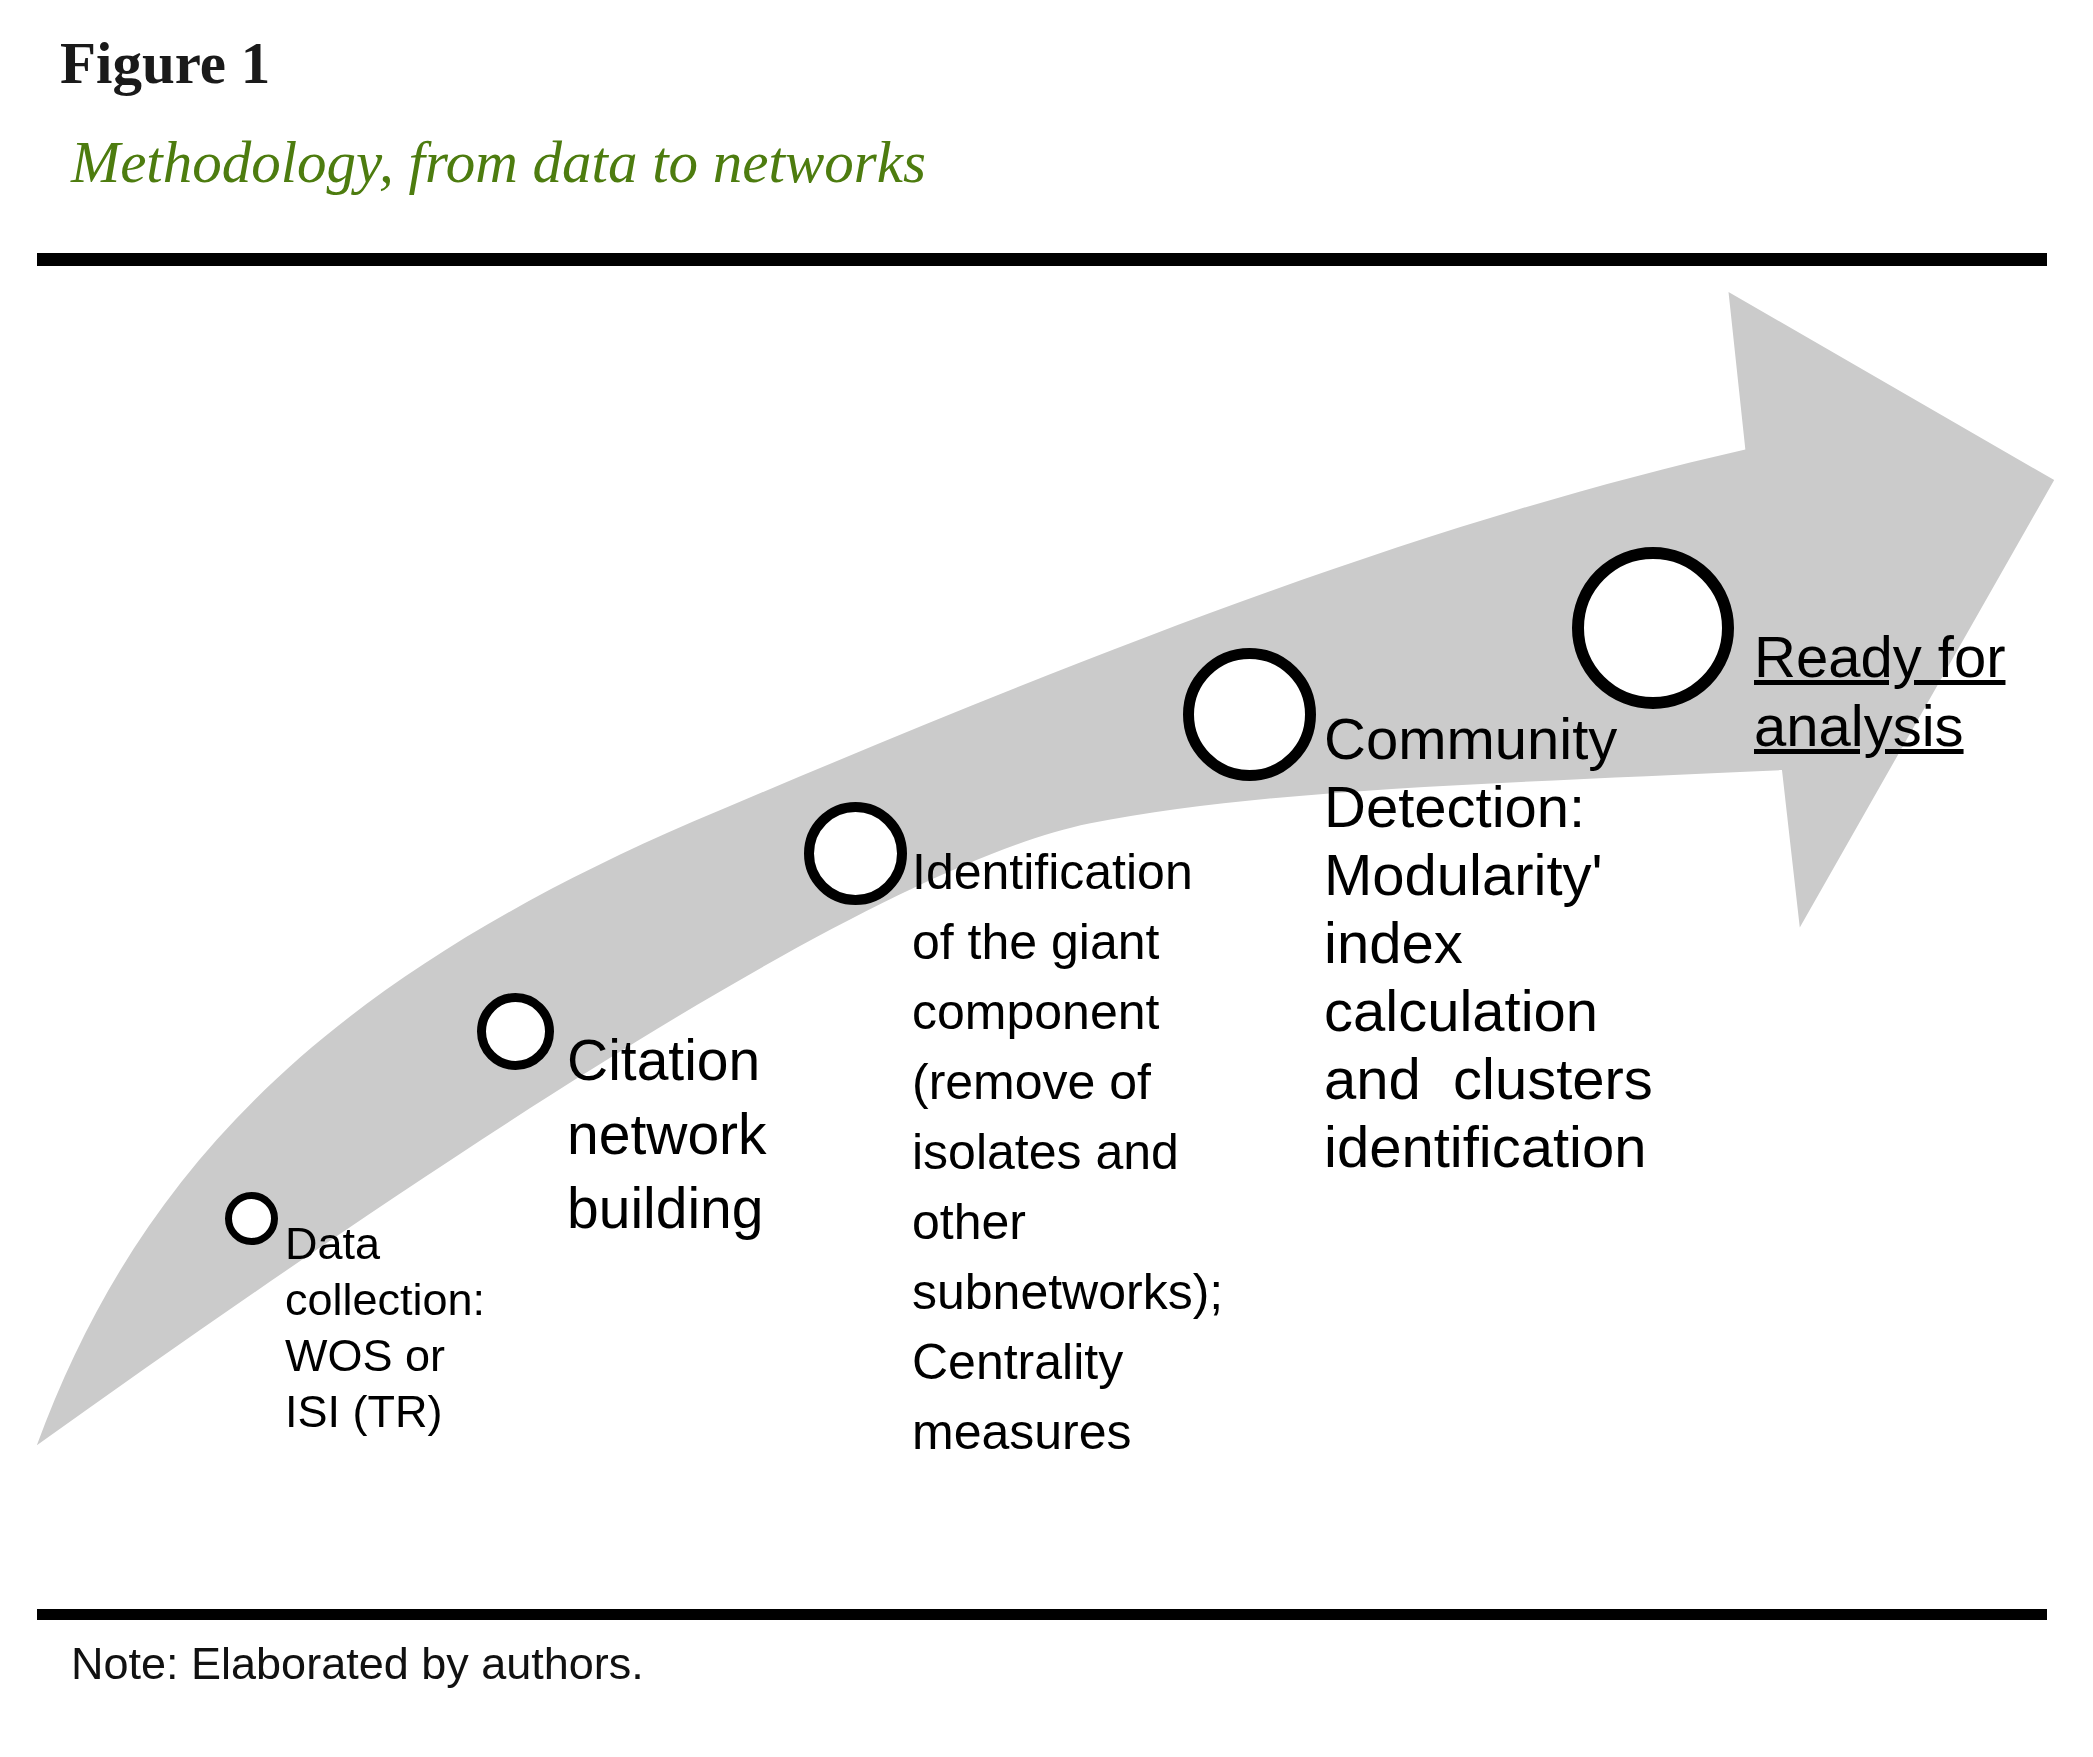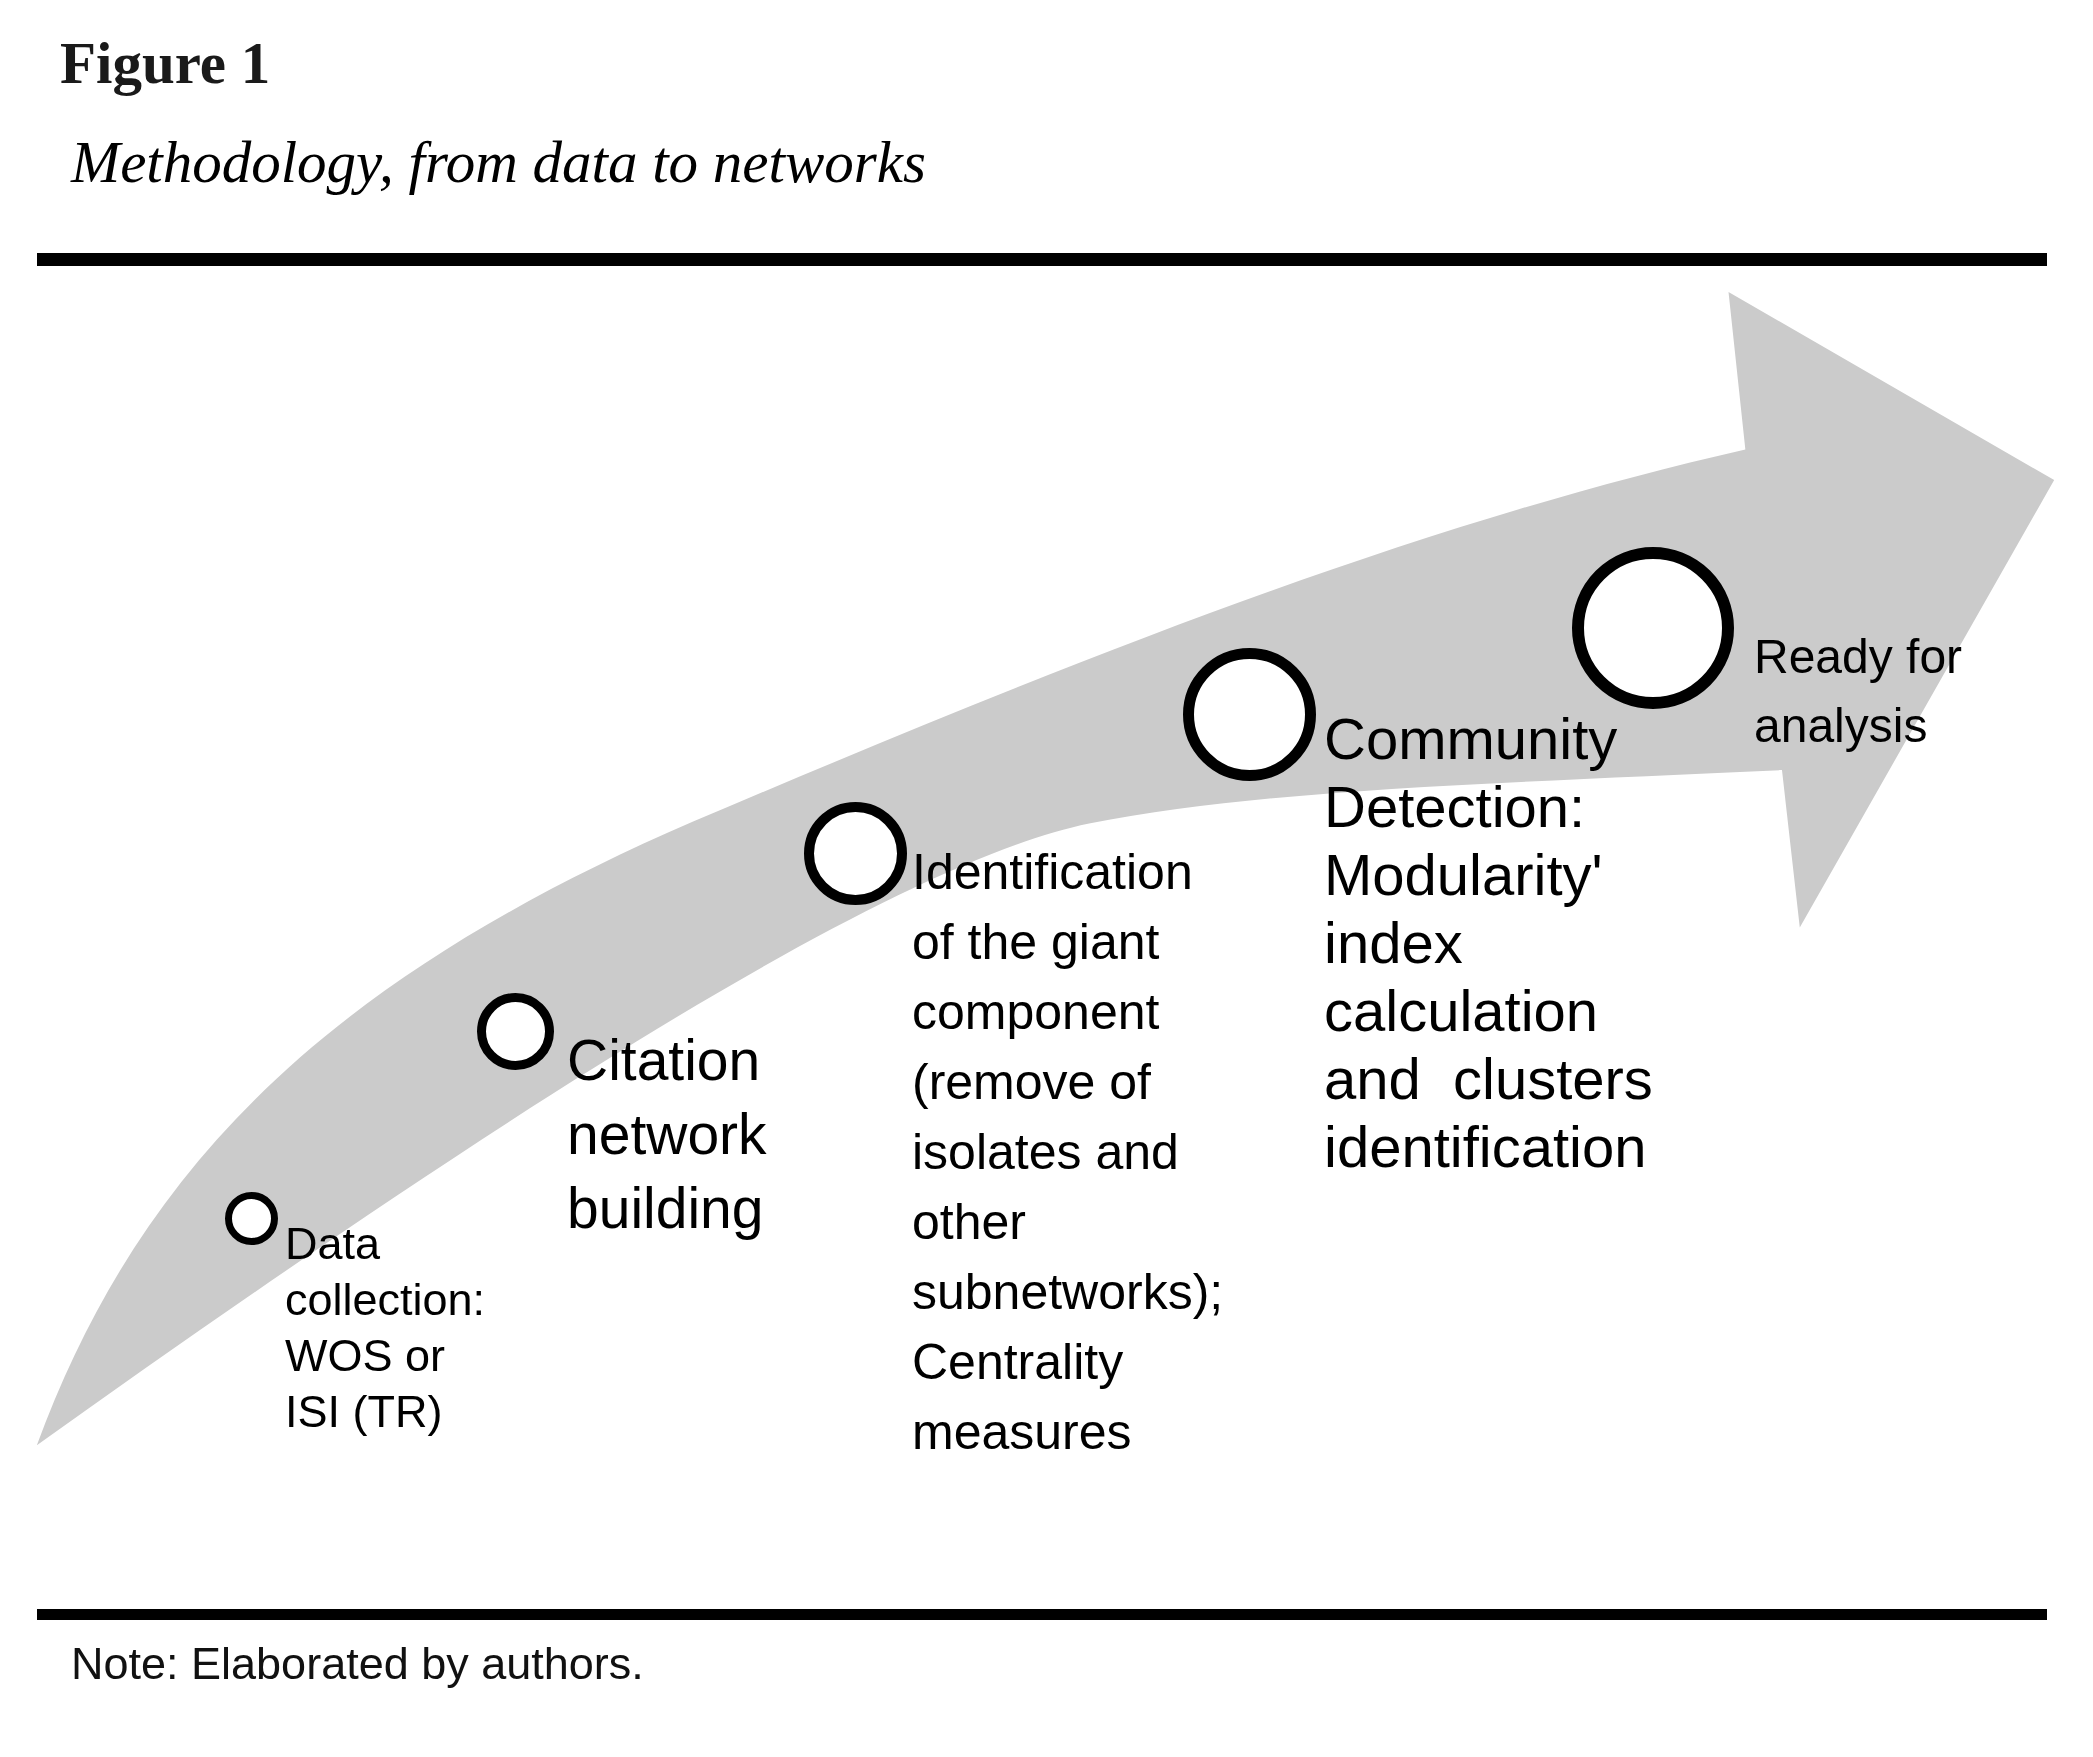--- a/index.html
+++ b/index.html
@@ -19,21 +19,21 @@
     font-family:"Liberation Serif", serif;
     font-weight:bold;
     font-size:59px; line-height:71px;
     color:#1a1a1a;
   }
   .figure-subtitle {
     left:71px; top:127px;
     font-family:"Liberation Serif", serif;
     font-style:italic;
     font-size:59px; line-height:71px;
-    color:#000000;
+    color:#4d7c0f;
   }
   .rule { background:#000; }
   .rule-top    { left:37px; top:253px;  width:2010px; height:13px; }
   .rule-bottom { left:37px; top:1609px; width:2010px; height:11px; }
   .note {
     left:71px; top:1638px;
     font-family:Liberation Sans, sans-serif;
     font-size:45px; line-height:51px;
     color:#111;
   }
@@ -60,21 +60,21 @@
   .step-text {
     position:absolute;
     white-space:pre-wrap;
     z-index:2;
     color:#000;
   }
   .t1 { left:285px;  top:1216px; font-size:45px; line-height:56px; }
   .t2 { left:567px;  top:1023px; font-size:57px; line-height:74px; }
   .t3 { left:912px;  top:837px;  font-size:50px; line-height:70px; }
   .t4 { left:1324px; top:705px;  font-size:58px; line-height:68px; }
-  .t5 { left:1754px; top:622px;  font-size:48px; line-height:69px; }
+  .t5 { left:1754px; top:622px;  font-size:58px; line-height:69px;text-decoration:underline; }
 </style>
 </head>
 <body>
 
 <div id="canvas">
 
   <div class="abs figure-label">Figure 1</div>
   <div class="abs figure-subtitle">Methodology, from data to networks</div>
   <div class="abs rule rule-top"></div>
 

